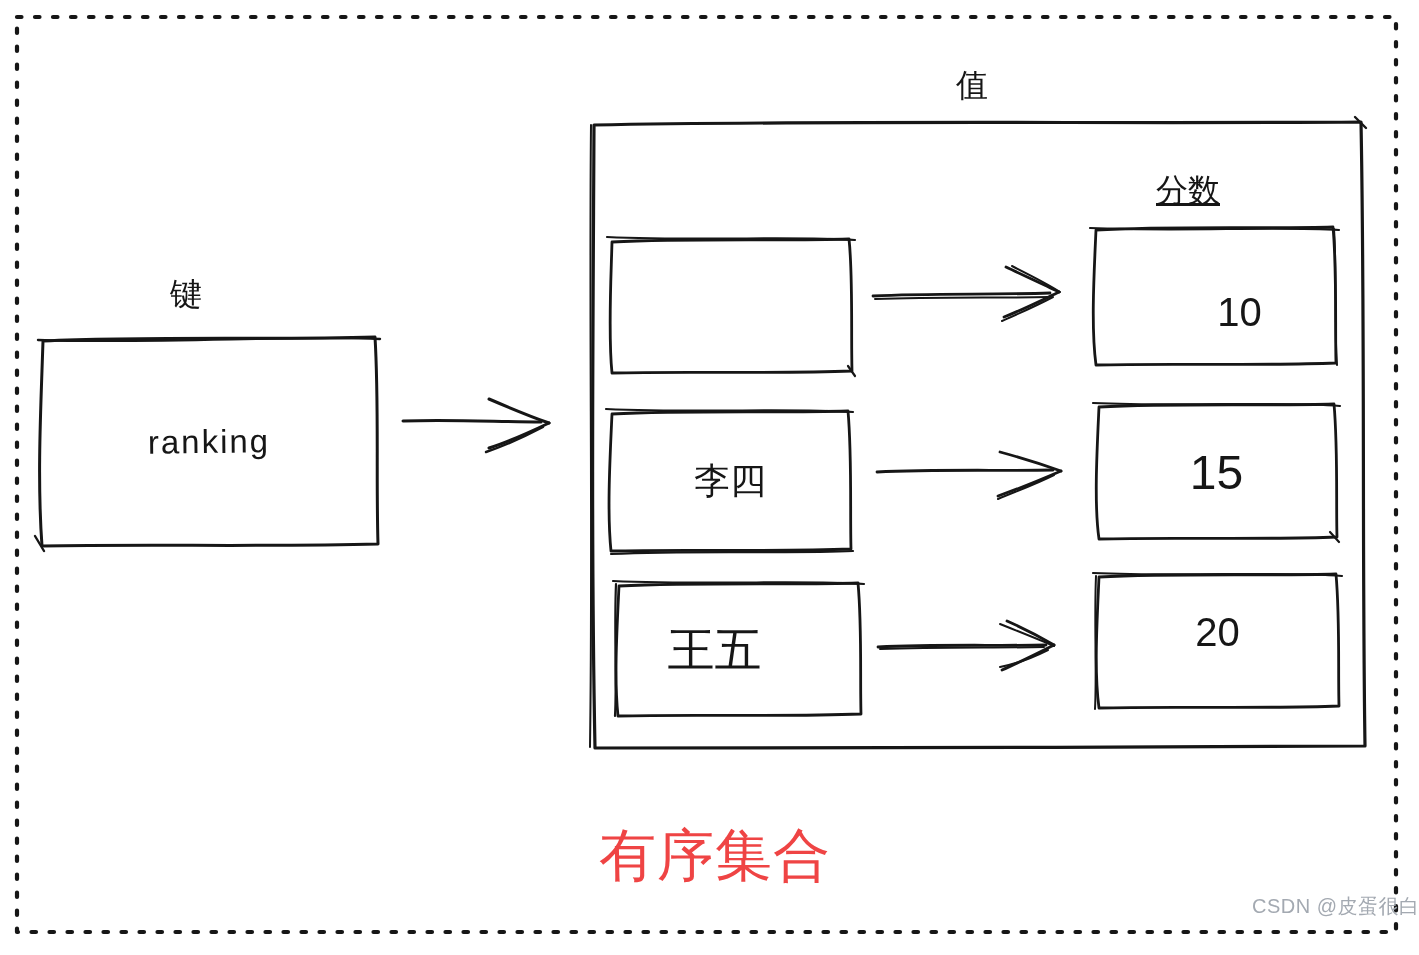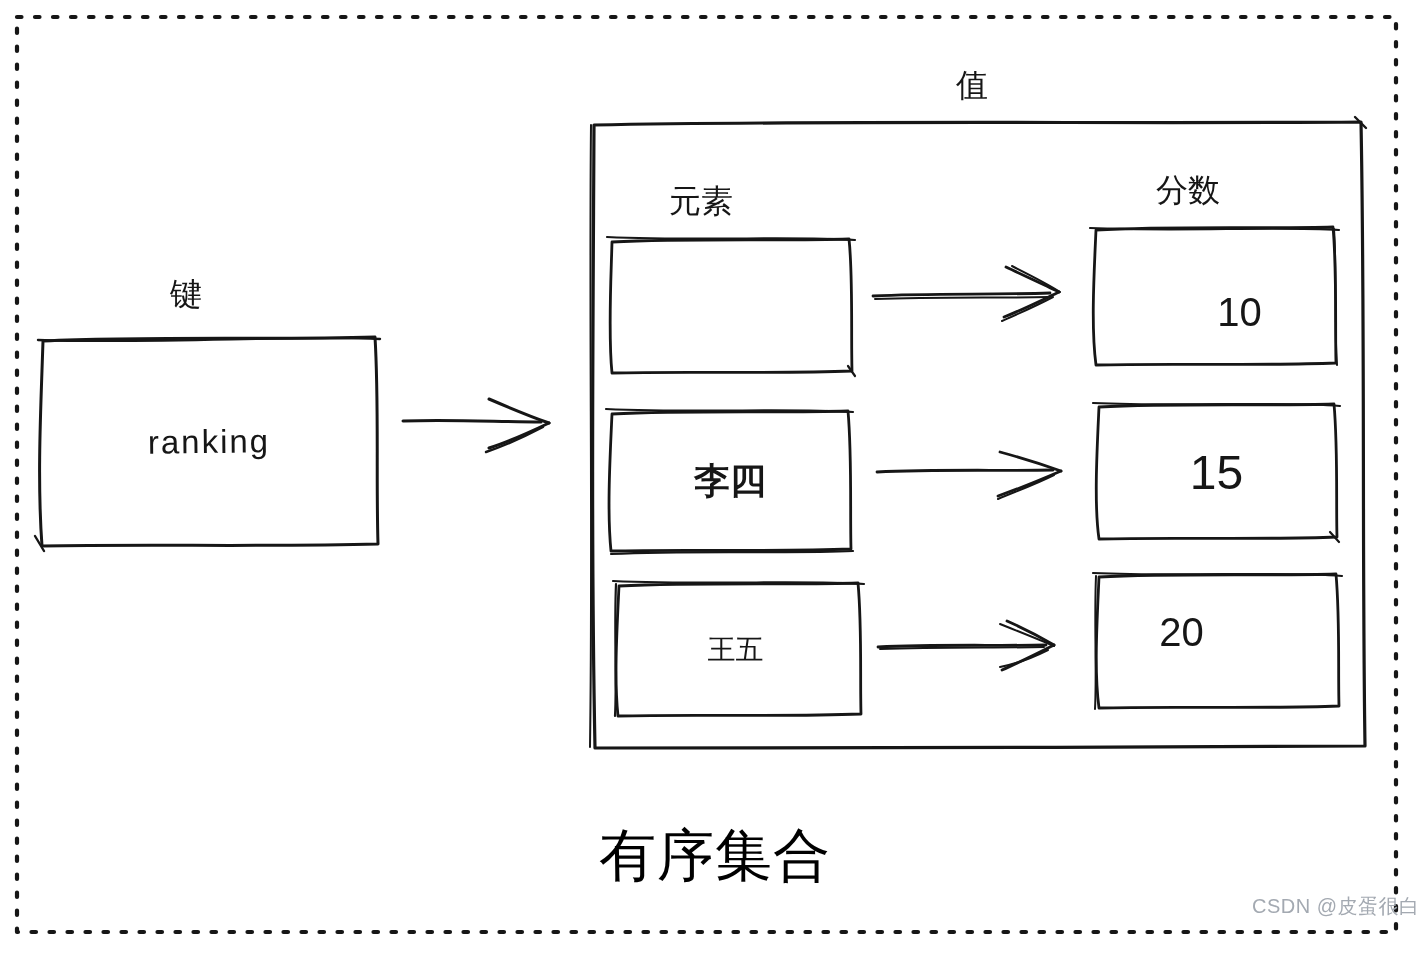--- a/index.html
+++ b/index.html
@@ -41,45 +41,45 @@
     display: flex;
     align-items: center;
     justify-content: center;
     white-space: nowrap;
     color: #161616;
   }
   
   .value-label   { left: 897px;  top: 64px;  width: 150px; }
   .key-label     { left: 121px;  top: 273px; width: 130px; }
   .elem-col      { left: 636px;  top: 180px; width: 130px; }
-  .score-col     { left: 1123px; top: 169px; width: 130px; }
+  .score-col     { left: 1123px; top: 169px; width: 130px; text-decoration: underline; }
   
   .key-name {
     left: 38px; top: 336px; width: 342px; height: 212px;
     font-size: 33px;
     letter-spacing: 2px;
     transform: rotate(-0.6deg);
   }
   
   .m0 { left: 608px;  top: 238px; width: 245px; height: 137px; font-size: 36px; }
-  .m1 { left: 608px;  top: 410px; width: 244px; height: 143px; font-size: 36px; font-weight: bold; }
-  .m2 { left: 612px;  top: 582px; width: 247px; height: 136px; font-size: 28px; }
+  .m1 { left: 608px;  top: 410px; width: 244px; height: 143px; font-size: 36px; }
+  .m2 { left: 591px;  top: 582px; width: 247px; height: 136px; font-size: 47px; }
   
   .s0 { left: 1092px; top: 241px; width: 295px; height: 142px; font-size: 40px; }
   .s1 { left: 1095px; top: 403px; width: 243px; height: 138px; font-size: 48px; }
-  .s2 { left: 1059px; top: 573px; width: 245px; height: 118px; font-size: 40px; }
+  .s2 { left: 1095px; top: 573px; width: 245px; height: 118px; font-size: 40px; }
   
   .title {
     position: absolute;
     left: 599px;
     top: 818px;
     font-size: 57px;
     letter-spacing: 1px;
     white-space: nowrap;
-    color: #000000;
+    color: #ef4444;
   }
   
   .watermark {
     position: absolute;
     left: 1252px;
     top: 893px;
     font-size: 20px;
     letter-spacing: 0.5px;
     white-space: nowrap;
     color: rgba(158, 164, 173, 0.95);
@@ -166,21 +166,20 @@
     </g>
     <g>
       <path stroke-width="2.8" d="M 1099 577 C 1175 573, 1270 576, 1336 574 C 1340 620, 1338 671, 1339 706 C 1260 709, 1170 706, 1099 708 C 1094 671, 1097 622, 1099 577"></path>
       <path stroke-width="2.2" d="M 1093 573 C 1185 577, 1280 571, 1342 576"></path>
       <path stroke-width="2" d="M 1096 576 C 1094 625, 1097 670, 1095 709"></path>
     </g>
   </svg>
 
   <div class="lbl value-label">值</div>
   <div class="lbl key-label">键</div>
-  <div class="lbl elem-col">元素</div>
   <div class="lbl score-col">分数</div>
 
   <div class="box-text key-name">ranking</div>
 
   <div class="box-text m1">李四</div>
   <div class="box-text m2">王五</div>
 
   <div class="box-text s0">10</div>
   <div class="box-text s1">15</div>
   <div class="box-text s2">20</div>

